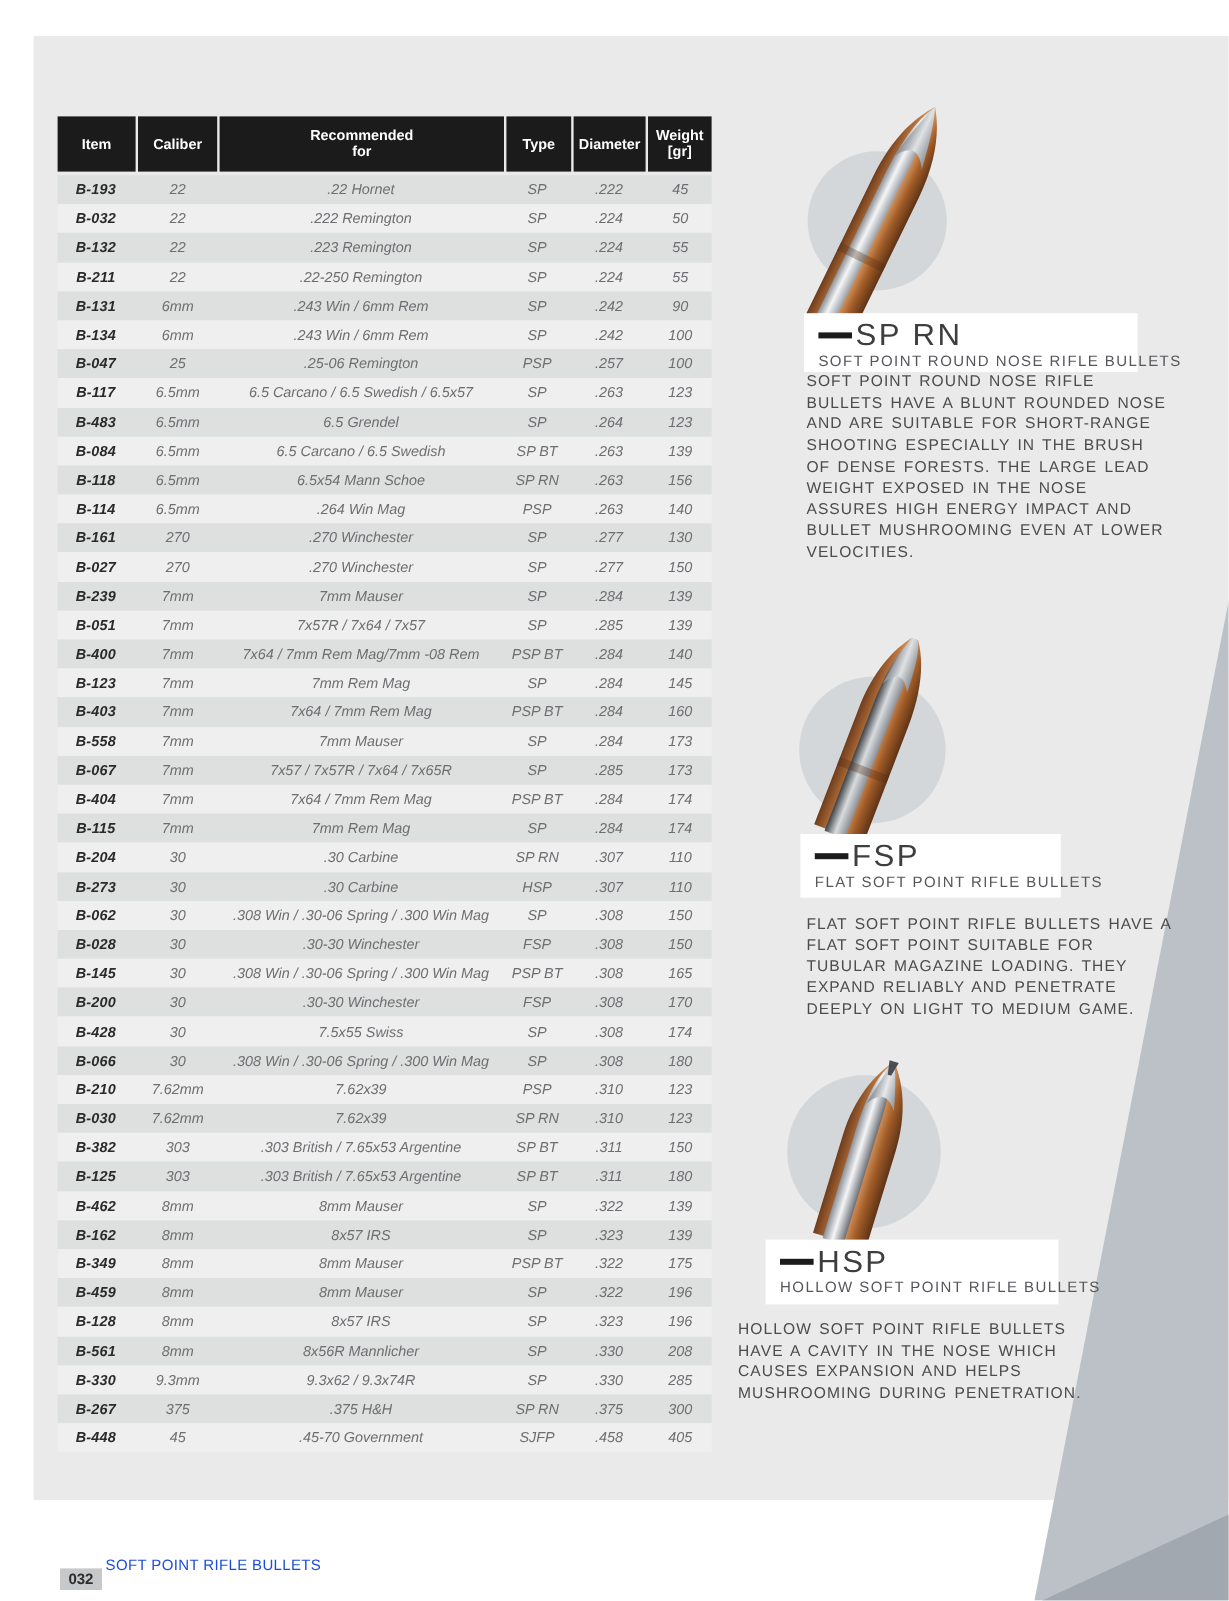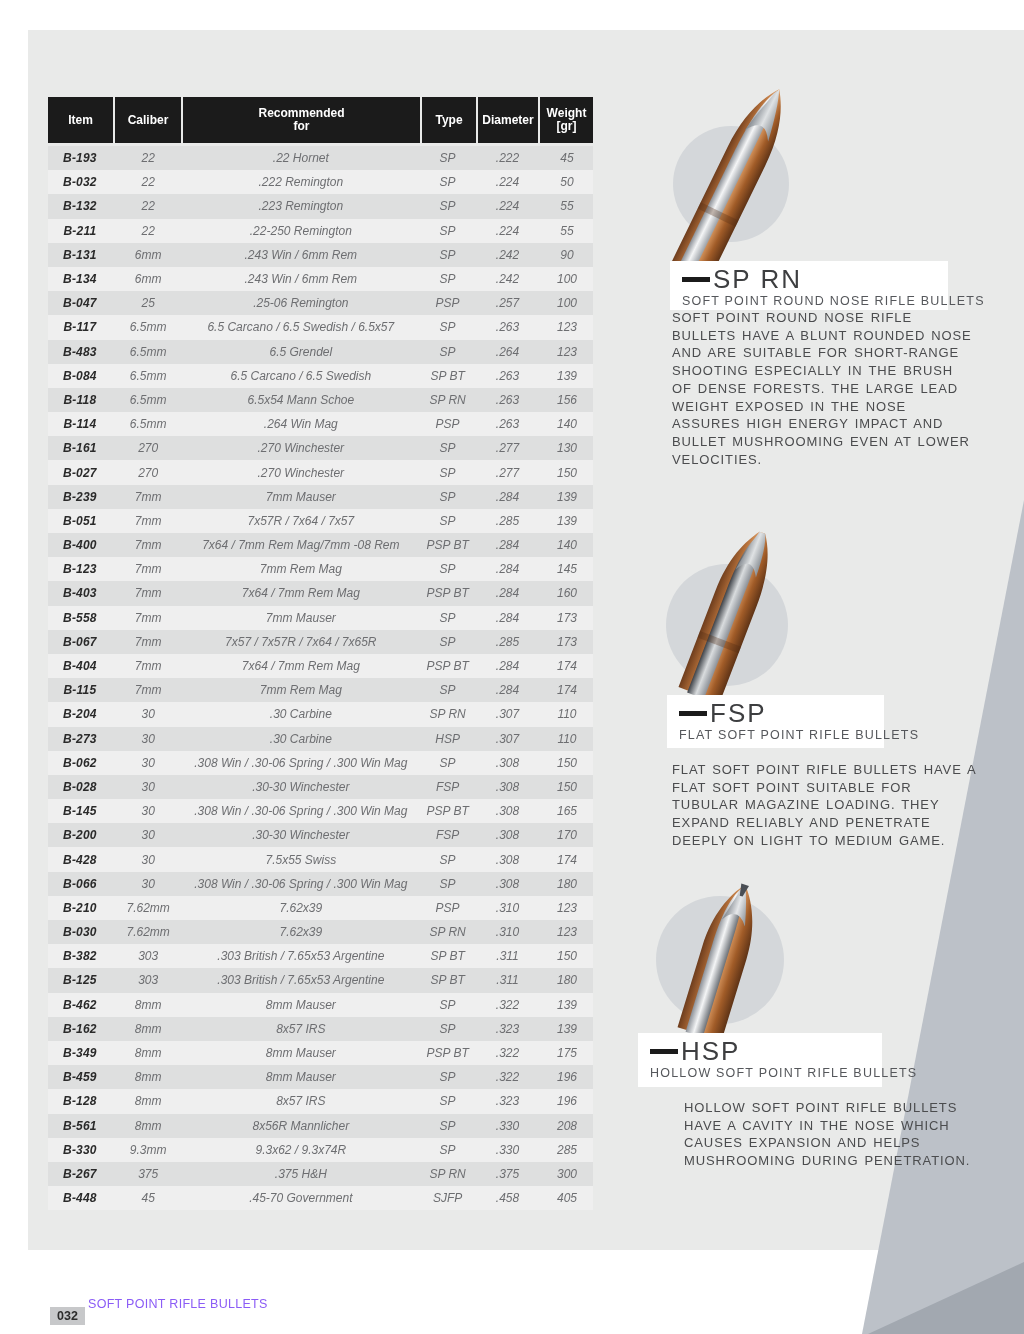--- a/index.html
+++ b/index.html
@@ -33,21 +33,21 @@
   .dash { display:inline-block; width:28px; height:5px; background:#1b1b1b; margin-right:3px; }
   .code { font-size:26px; line-height:26px; color:#3d3e40; letter-spacing:2px; transform:scaleY(.98); transform-origin:left center; }
   .tsub { font-size:12.5px; color:#55575b; letter-spacing:1.2px; margin-top:2px; white-space:nowrap; }
 
   .para { position:absolute; font-size:13px; line-height:17.7px; letter-spacing:.9px;
           word-spacing:1.5px; color:#4b4c4e; }
 
   
   .page-badge { position:absolute; left:50px; top:1307px; background:#c7c8ca; color:#2d2d2d;
                 font-weight:bold; font-size:12.5px; padding:2px 7px; }
-  .footer-label { position:absolute; left:88px; top:1297px; font-size:12.5px; color:#8b5cf6; letter-spacing:.3px; }
+  .footer-label { position:absolute; left:88px; top:1297px; font-size:12.5px; color:#1d4ed8; letter-spacing:.3px; }
 </style>
 </head>
 <body>
 
 <div class="page">
 
   <div class="gray-bg"></div>
 
   <svg class="deco" viewBox="0 0 1024 1334">
     <polygon points="1024,500 1024,1334 862,1334" fill="#bcc1c8"></polygon>
@@ -575,18 +575,18 @@
     </svg>
   </div>
 
   <div class="tbox" style="left:638px; top:1033px; width:244px; height:54px;">
     <div class="code-row">
       <span class="dash"></span>
       <span class="code">HSP</span>
     </div>
     <div class="tsub">HOLLOW SOFT POINT RIFLE BULLETS</div>
   </div>
-  <div class="para" style="left:684px; top:1099px; width:290px;">HOLLOW SOFT POINT RIFLE BULLETS HAVE A CAVITY IN THE NOSE WHICH CAUSES EXPANSION AND HELPS MUSHROOMING DURING PENETRATION.</div>
+  <div class="para" style="left:615px; top:1099px; width:290px;">HOLLOW SOFT POINT RIFLE BULLETS HAVE A CAVITY IN THE NOSE WHICH CAUSES EXPANSION AND HELPS MUSHROOMING DURING PENETRATION.</div>
 
   <div class="page-badge">032</div>
   <div class="footer-label">SOFT POINT RIFLE BULLETS</div>
 
 </div>
 
 </body></html>

